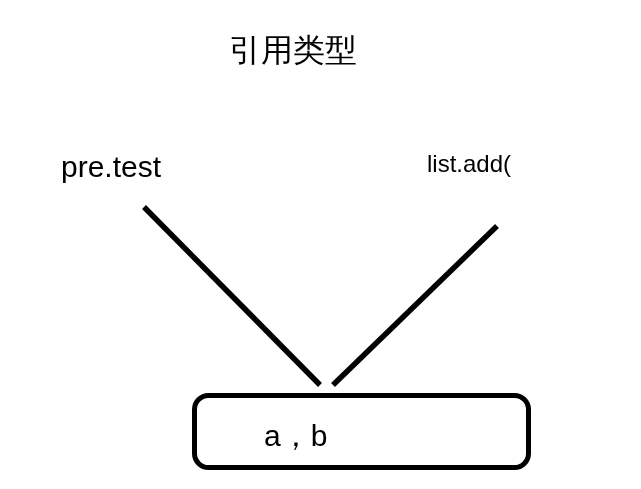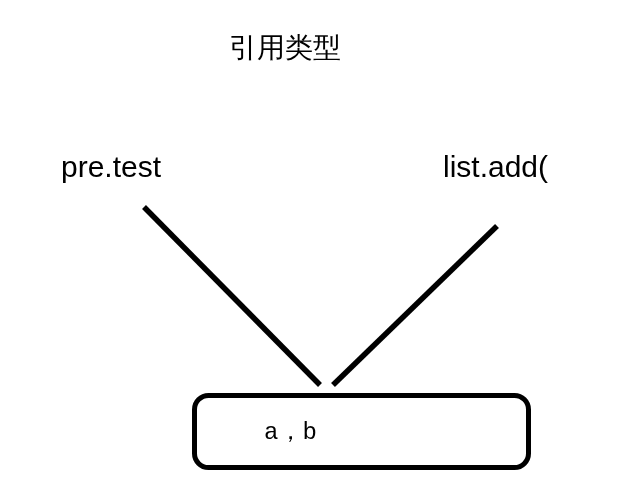--- a/index.html
+++ b/index.html
@@ -29,40 +29,38 @@
   }
   .txt {
     position: absolute;
     color: #000000;
     white-space: pre;
     line-height: 1;
   }
   #title-text {
     left: 229px;
     top: 34px;
-    font-size: 28px;
+    font-size: 32px;
     letter-spacing: 0px;
   }
   #label-left-text {
     left: 41px;
     top: 152px;
     font-size: 30px;
     margin-left: 20px;
   }
   #label-right-text {
     left: 427px;
     top: 152px;
-    font-size: 30px;
-    margin-left: 16px;
+    font-size: 24px;
   }
   #box-text {
     left: 264px;
     top: 421px;
-    font-size: 24px;
-    font-family: Liberation Mono, monospace;
+    font-size: 30px;
   }
 </style>
 </head>
 <body>
 
 <div id="canvas">
 
   <svg id="diagram-svg" viewBox="0 0 641 489" xmlns="http://www.w3.org/2000/svg">
     <line x1="144" y1="207" x2="320" y2="385" stroke="#000000" stroke-width="5.5" stroke-linecap="butt"></line>
     <line x1="497" y1="226" x2="333" y2="385" stroke="#000000" stroke-width="5.5" stroke-linecap="butt"></line>

